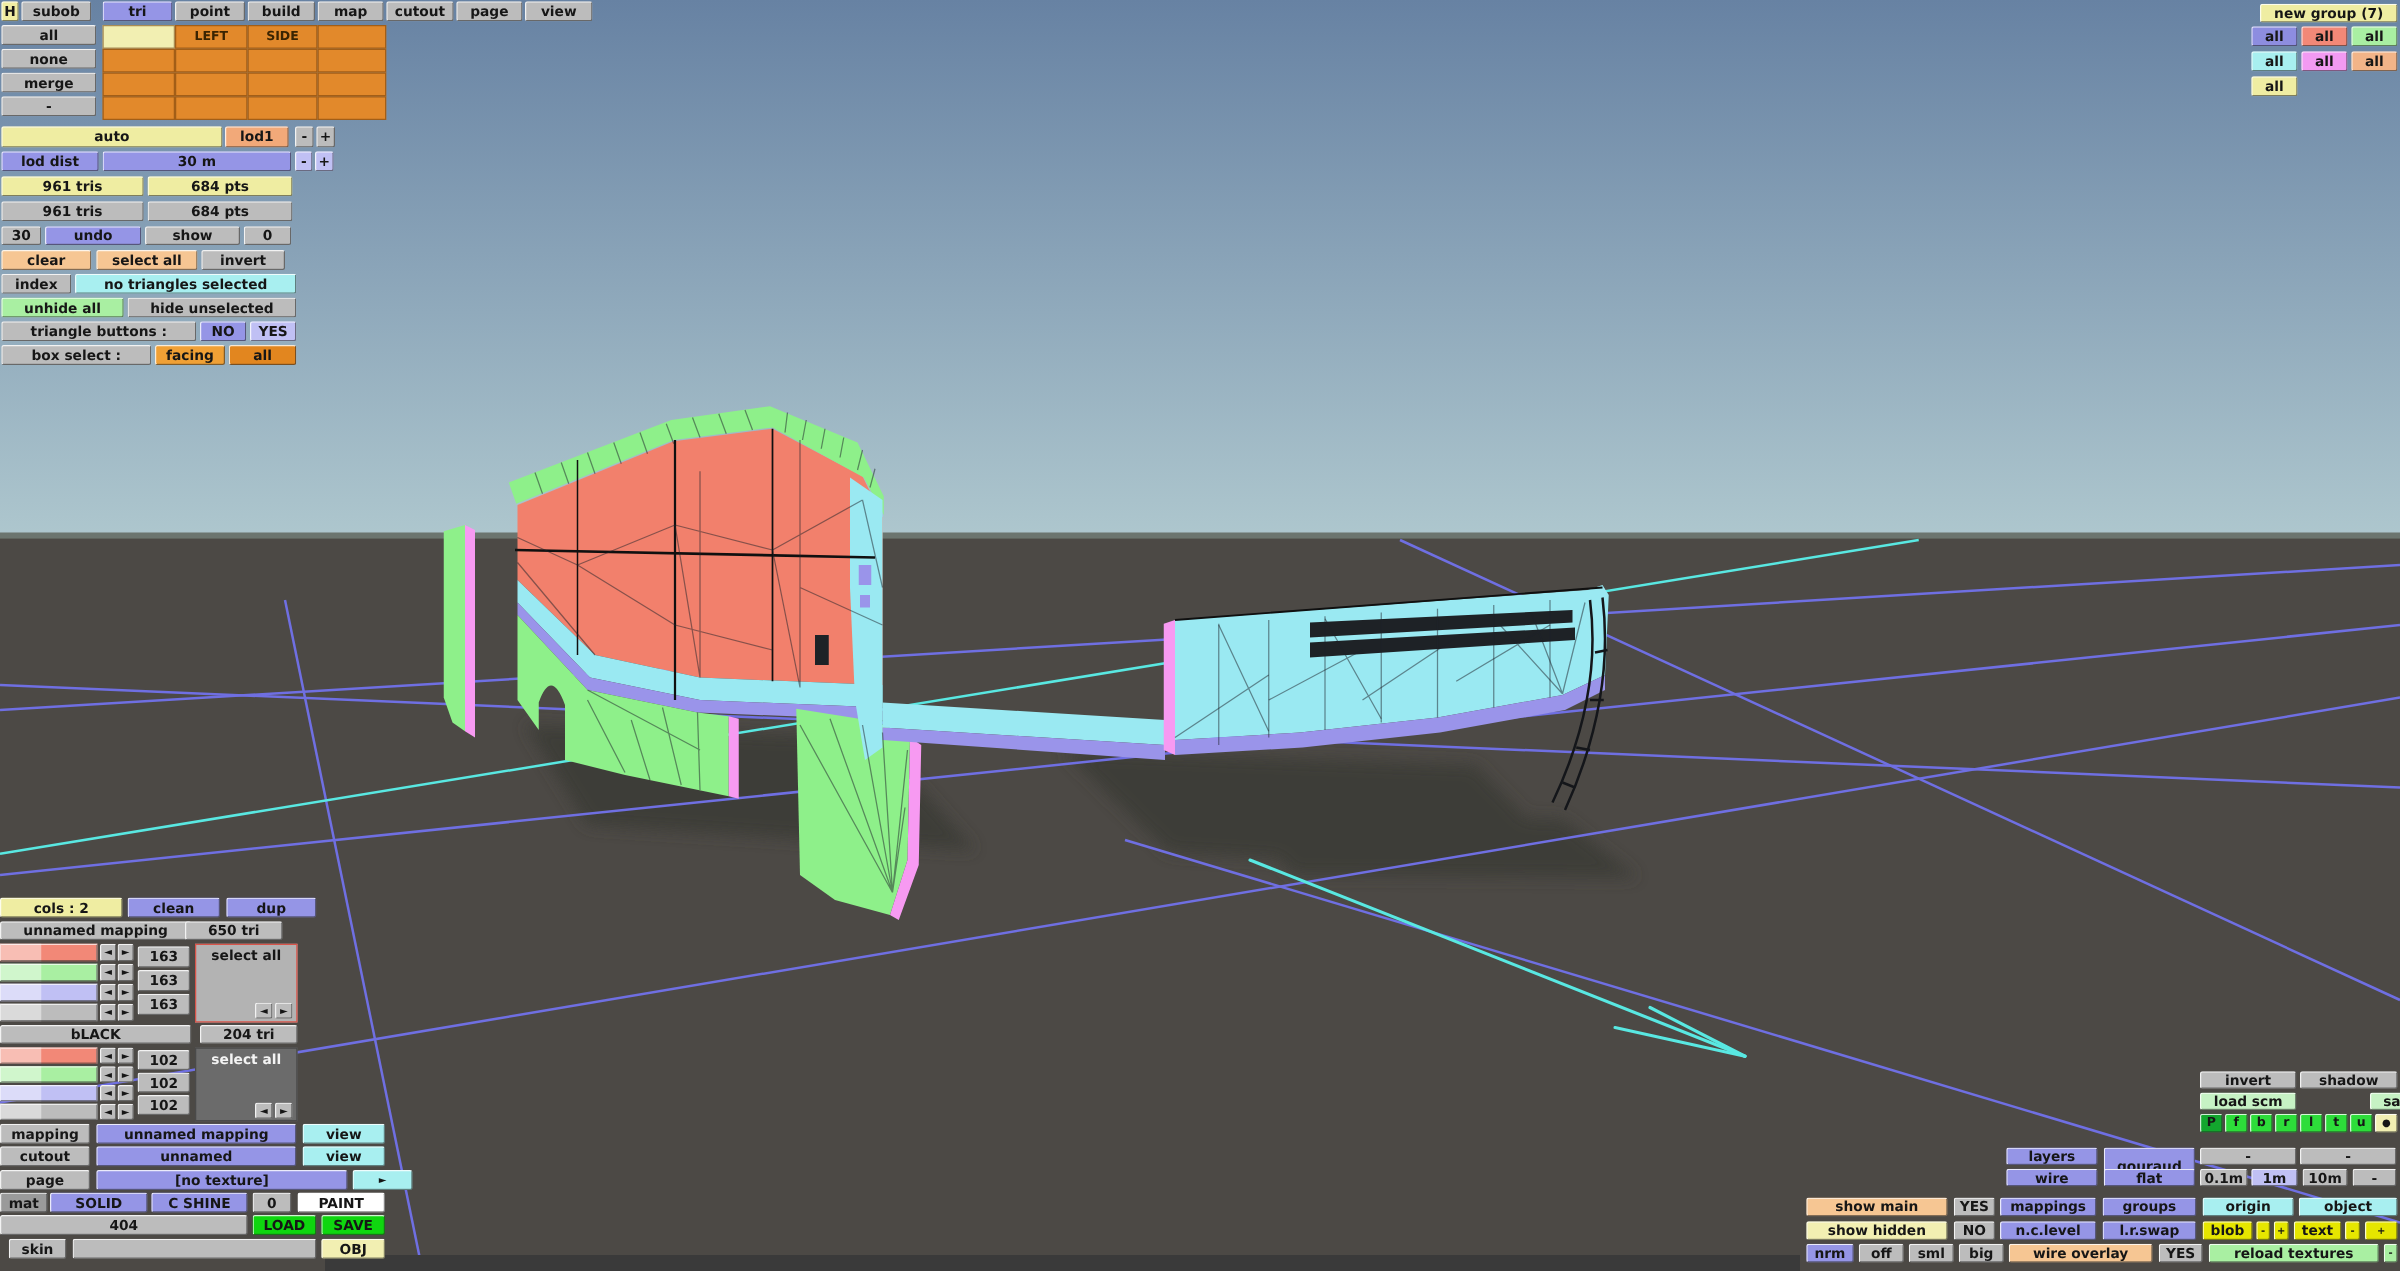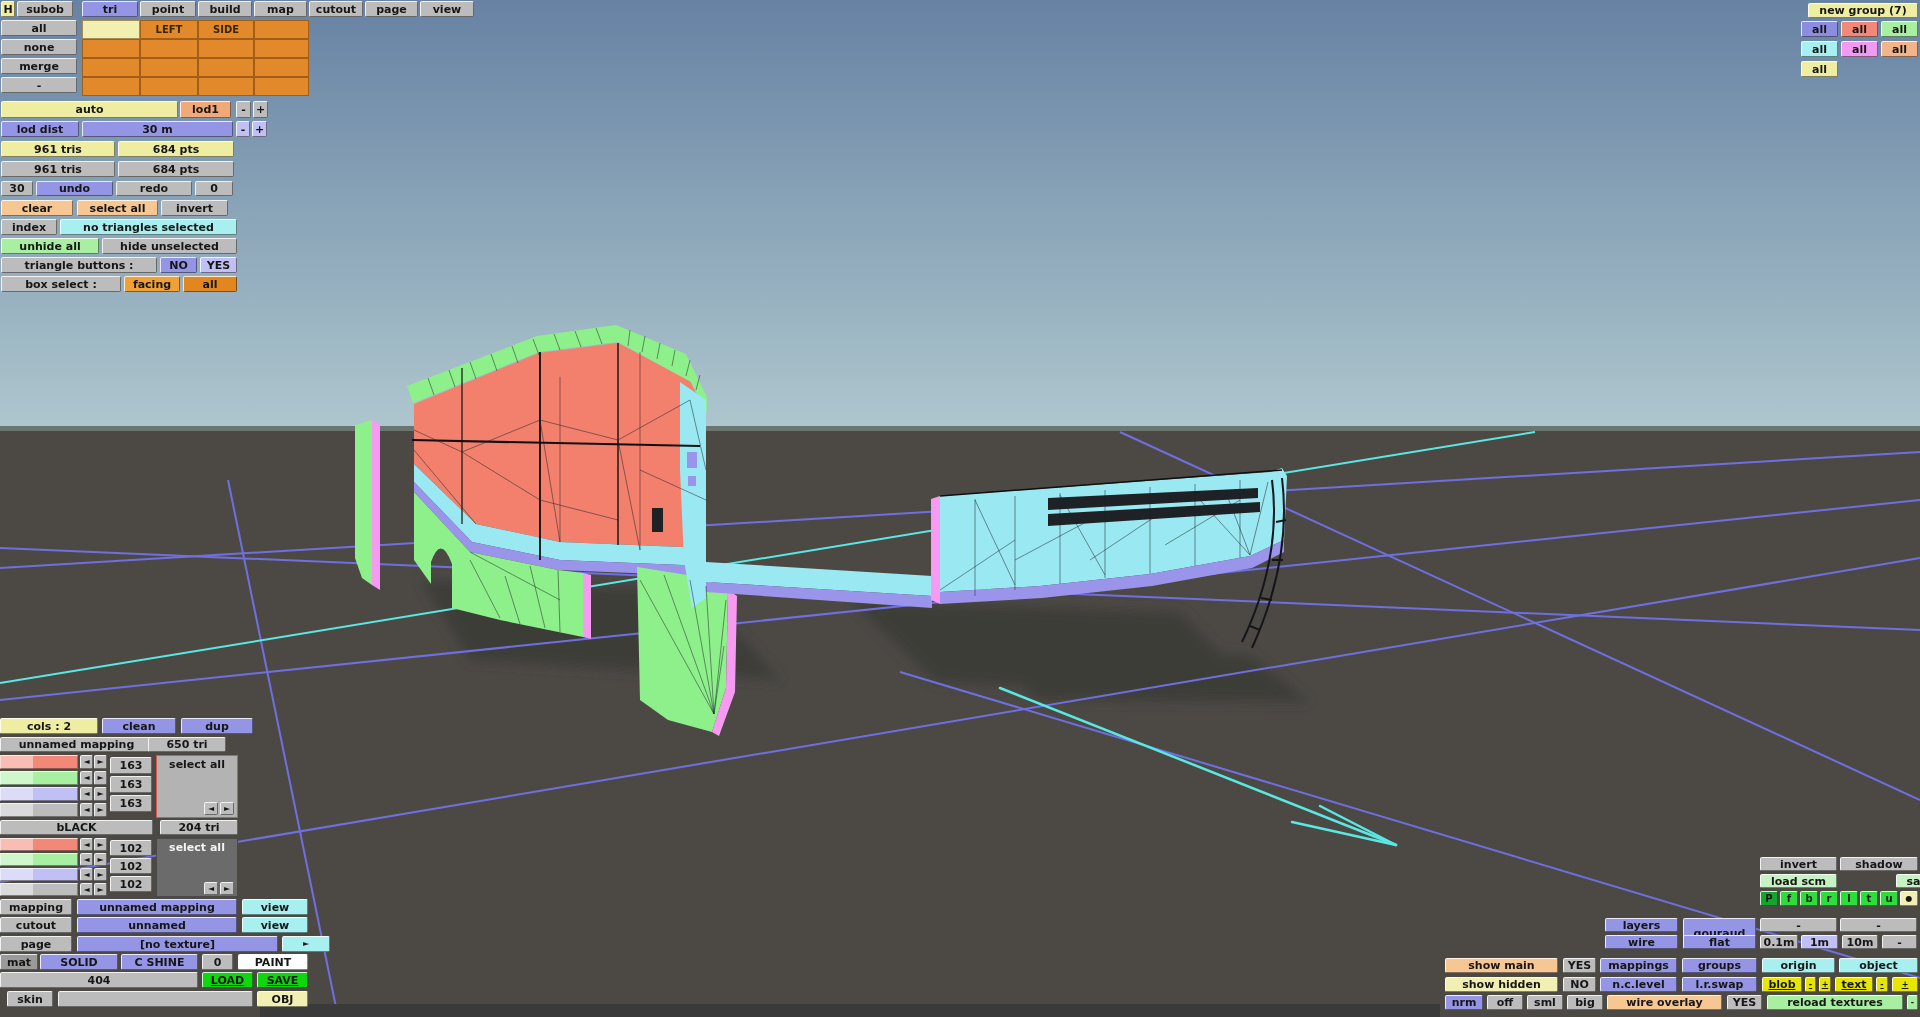--- a/index.html
+++ b/index.html
@@ -6,26 +6,26 @@
   .screen{position:relative;width:1920px;height:1017px;overflow:hidden;font-family:"DejaVu Sans",sans-serif;}
   svg.scene{position:absolute;left:0;top:0;z-index:0;}
   .b{position:absolute;display:flex;align-items:center;justify-content:center;z-index:2;
      font:700 11px/1 "DejaVu Sans",sans-serif;color:#161616;white-space:nowrap;overflow:hidden;
      box-sizing:border-box;border:1px solid;border-radius:2px;
      border-color:rgba(255,255,255,.8) rgba(35,35,35,.55) rgba(35,35,35,.55) rgba(255,255,255,.8);
      background:var(--gray);}
   .s{font-size:8px;}
   .k{font-size:10px;}
   .gray{background:var(--gray);} .grayMid{background:var(--grayMid);} .white{background:var(--white);}
-  .yellow{background:var(--yellow);} .paleYellow{background:var(--paleYellow);} .yellowBright{background:var(--yellowBright);text-decoration:underline;}
+  .yellow{background:var(--yellow);} .paleYellow{background:var(--paleYellow);} .yellowBright{background:var(--yellowBright);}
   .orange{background:var(--orange);} .orangeDark{background:var(--orangeDark);}
   .peach{background:var(--peach);} .peachLod{background:var(--peachLod);} .peachAll{background:var(--peachAll);}
   .purple{background:var(--purple);} .purpleLight{background:var(--purpleLight);} .purpleAll{background:var(--purpleAll);}
   .cyan{background:var(--cyan);} .green{background:var(--green);} .greenPale{background:var(--greenPale);}
-  .greenBright{background:var(--greenBright);text-decoration:underline;} .greenKey{background:var(--greenKey);} .greenKeyDark{background:var(--greenKeyDark);}
+  .greenBright{background:var(--greenBright);} .greenKey{background:var(--greenKey);} .greenKeyDark{background:var(--greenKeyDark);}
   .pink{background:var(--pink);} .salmon{background:var(--salmon);}
   .cell{position:absolute;z-index:2;box-sizing:border-box;background:var(--orangeCell);
         border:1px solid rgba(110,58,8,.55);display:flex;align-items:center;justify-content:center;
         font:700 10px/1 "DejaVu Sans",sans-serif;color:#3a2402;}
   .cell.sel{background:var(--paleYellow);}
   .sw{position:absolute;z-index:2;box-sizing:border-box;border:1px solid;
       border-color:rgba(255,255,255,.7) rgba(35,35,35,.5) rgba(35,35,35,.5) rgba(255,255,255,.7);
       background-image:linear-gradient(90deg,rgba(255,255,255,.45) 0 42%,rgba(255,255,255,0) 42%);}
   .sw1{background-color:var(--salmon);} .sw2{background-color:var(--green);}
   .sw3{background-color:var(--purpleLight);} .sw4{background-color:var(--gray);}
@@ -178,21 +178,21 @@
   <div class="b purpleLight" style="left:236px;top:121px;width:14px;height:16px">-</div>
   <div class="b purpleLight" style="left:252px;top:121px;width:15px;height:16px">+</div>
 
   <div class="b yellow" style="left:1px;top:141px;width:114px;height:16px">961 tris</div>
   <div class="b yellow" style="left:118px;top:141px;width:116px;height:16px">684 pts</div>
   <div class="b gray" style="left:1px;top:161px;width:114px;height:16px">961 tris</div>
   <div class="b gray" style="left:118px;top:161px;width:116px;height:16px">684 pts</div>
 
   <div class="b gray" style="left:1px;top:181px;width:32px;height:15px">30</div>
   <div class="b purple" style="left:36px;top:181px;width:77px;height:15px">undo</div>
-  <div class="b gray" style="left:116px;top:181px;width:76px;height:15px">redo</div>
+  <div class="b gray" style="left:116px;top:181px;width:76px;height:15px">show</div>
   <div class="b gray" style="left:195px;top:181px;width:38px;height:15px">0</div>
 
   <div class="b peach" style="left:1px;top:200px;width:72px;height:16px">clear</div>
   <div class="b peach" style="left:77px;top:200px;width:81px;height:16px">select all</div>
   <div class="b gray" style="left:161px;top:200px;width:67px;height:16px">invert</div>
 
   <div class="b gray" style="left:1px;top:219px;width:56px;height:16px">index</div>
   <div class="b cyan" style="left:60px;top:219px;width:177px;height:16px">no triangles selected</div>
 
   <div class="b green" style="left:1px;top:238px;width:98px;height:16px">unhide all</div>

